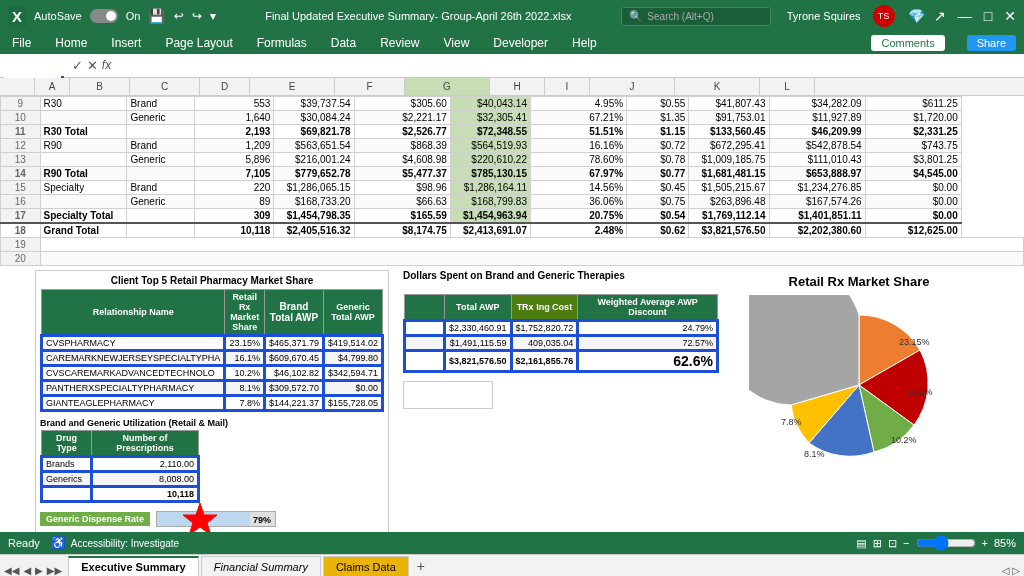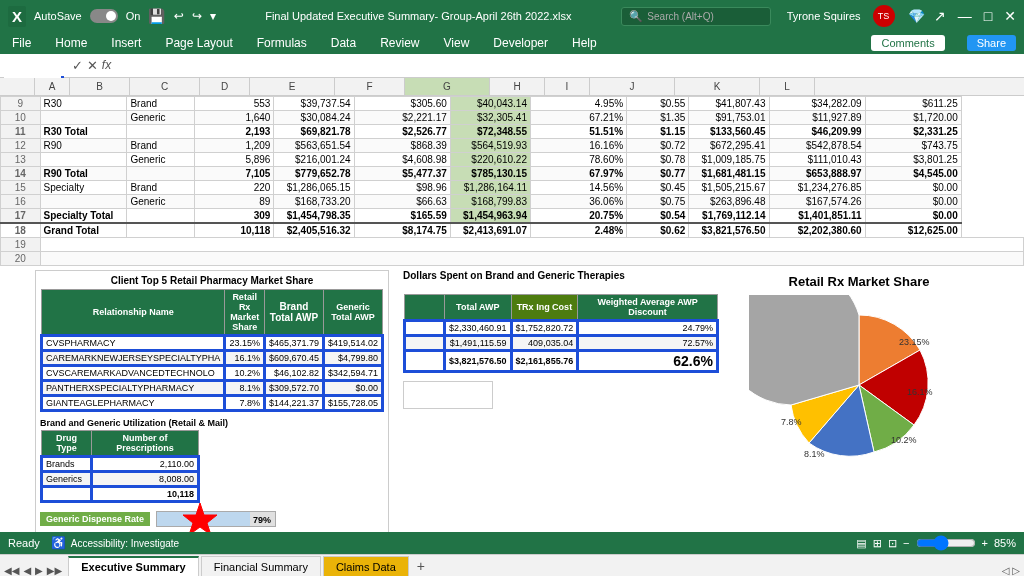--- a/index.html
+++ b/index.html
@@ -591,21 +591,21 @@
 </div>
 
 <div id="sheet-tabs" style="background:#f2f2f2;height:22px;display:flex;align-items:flex-end;padding:0 4px;border-top:1px solid #ccc;position:absolute;bottom:0;left:0;right:0;z-index:10;">
   <span style="font-size:10px;color:#555;cursor:pointer;margin-right:4px;">◀◀</span>
   <span style="font-size:10px;color:#555;cursor:pointer;margin-right:4px;">◀</span>
   <span style="font-size:10px;color:#555;cursor:pointer;margin-right:4px;">▶</span>
   <span style="font-size:10px;color:#555;cursor:pointer;margin-right:6px;">▶▶</span>
   <div class="sheet-tab active" style="background:white;border:1px solid #ccc;border-bottom:none;border-top:2px solid #217346;padding:2px 12px;font-size:11px;cursor:pointer;margin-right:2px;height:20px;display:flex;align-items:center;">
     <span>Executive Summary</span>
   </div>
-  <div class="sheet-tab financial" style="background:#f2f2f2;border:1px solid #ccc;border-bottom:none;padding:2px 12px;font-size:11px;cursor:pointer;margin-right:2px;height:20px;display:flex;align-items:center;">
+  <div class="sheet-tab financial" style="background:#f2f2f2;border:1px solid #ccc;border-bottom:none;padding:2px 12px;font-size:11px;cursor:pointer;margin-right:2px;height:20px;display:flex;align-items:center;font-style:italic;">
     <span>Financial Summary</span>
   </div>
   <div class="sheet-tab" style="background:#eab308;border:1px solid #ccc;border-bottom:none;padding:2px 12px;font-size:11px;cursor:pointer;margin-right:2px;height:20px;display:flex;align-items:center;">
     <span>Claims Data</span>
   </div>
   <div style="padding:2px 6px;font-size:14px;cursor:pointer;color:#555;height:20px;display:flex;align-items:center;">+</div>
   <div style="margin-left:auto;display:flex;align-items:center;gap:4px;">
     <span style="font-size:10px;color:#555;">◁ ▷</span>
   </div>
 </div>

